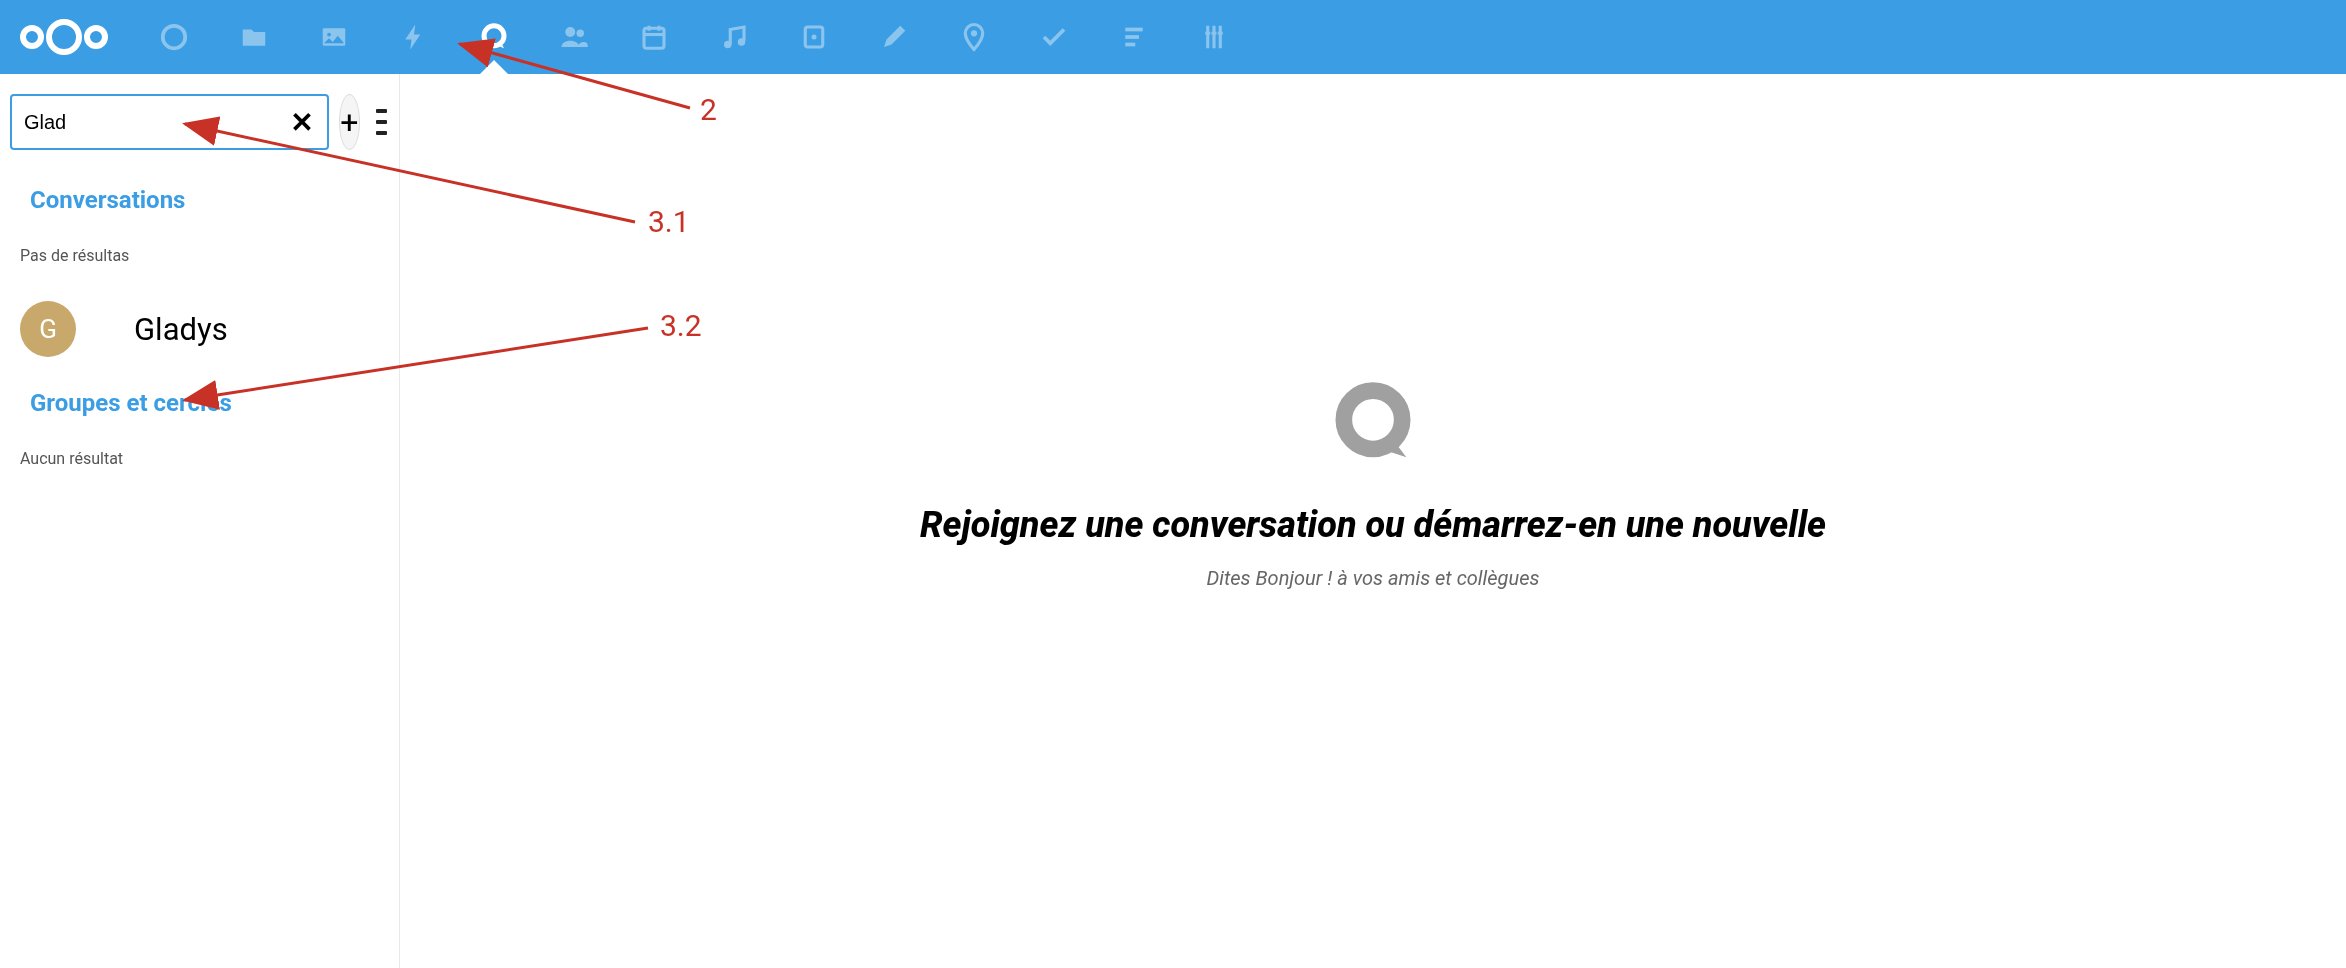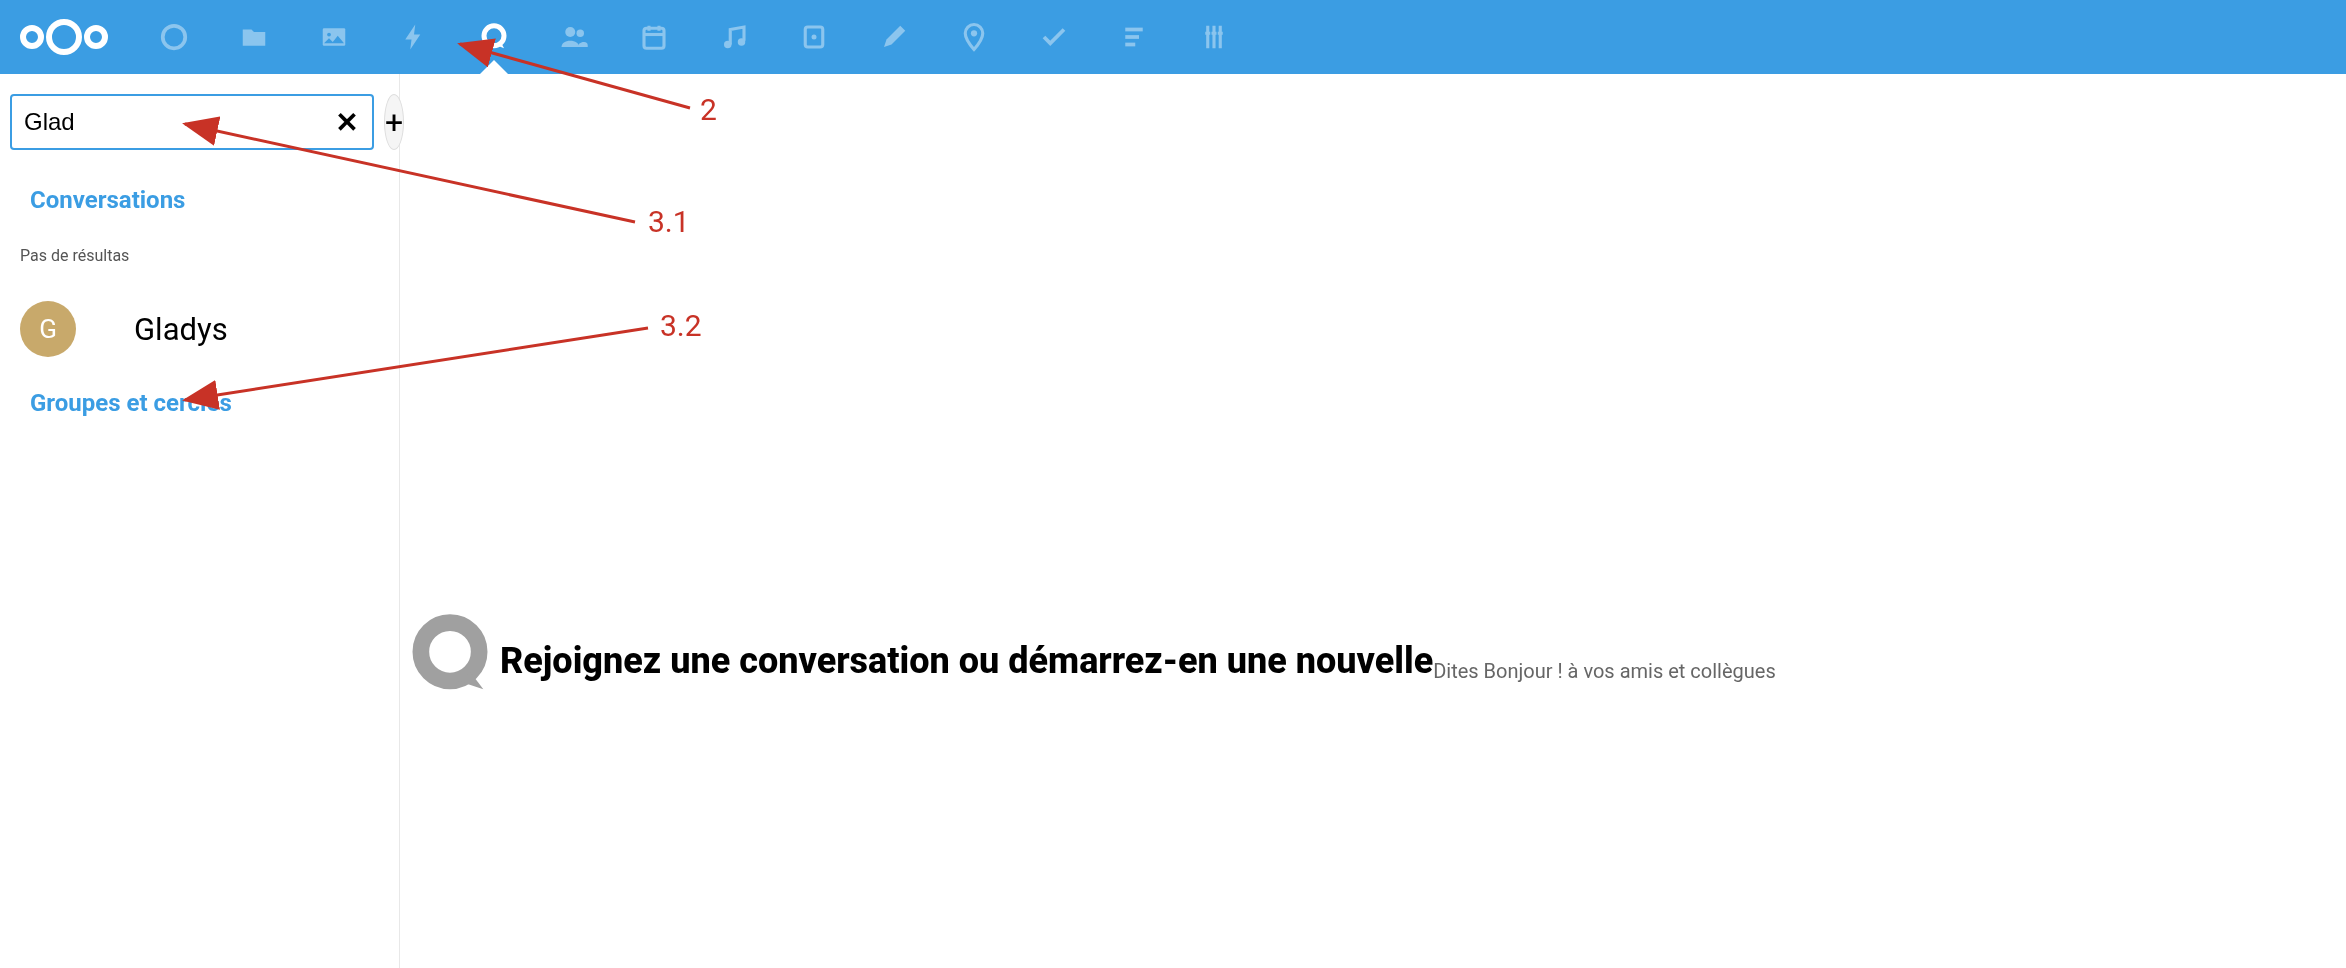--- a/index.html
+++ b/index.html
@@ -11,33 +11,33 @@
 .nav-icons { display: flex; gap: 48px; align-items: center; }
 .nav-icon { width: 32px; height: 32px; display: flex; align-items: center; justify-content: center; color: #8bc5ee; cursor: pointer; }
 .nav-icon.active { color: #fff; position: relative; }
 .nav-icon.active::after { content: ""; position: absolute; bottom: -21px; left: 50%; transform: translateX(-50%); width: 0; height: 0; border-left: 14px solid transparent; border-right: 14px solid transparent; border-bottom: 14px solid #fff; }
 .nav-icon svg { width: 30px; height: 30px; fill: currentColor; }
 
 .content { display: flex; height: calc(100% - 74px); }
 .sidebar { width: 400px; border-right: 1px solid #e8e8e8; padding-top: 10px; }
 .search-row { display: flex; align-items: center; gap: 10px; padding: 10px 12px 18px 10px; }
 .search-box { flex: 1; height: 56px; border: 2px solid #3b9de3; border-radius: 4px; display: flex; align-items: center; padding: 0 12px; }
-.search-input { flex: 1; border: none; outline: none; font-size: 24px; font-weight: 400; color: #000; }
+.search-input { flex: 1; border: none; outline: none; font-size: 20px; font-weight: 400; color: #000; }
 .search-clear { width: 26px; height: 26px; display: flex; align-items: center; justify-content: center; cursor: pointer; color: #000; font-size: 28px; font-weight: 600; }
 .add-btn { width: 56px; height: 56px; border-radius: 50%; background: #f5f5f5; border: 1px solid #ddd; display: flex; align-items: center; justify-content: center; cursor: pointer; font-size: 32px; color: #000; }
 .hamburger { width: 32px; height: 26px; display: flex; flex-direction: column; justify-content: space-between; cursor: pointer; margin-left: 6px; }
 .hamburger span { height: 4px; background: #222; border-radius: 1px; }
 
 .section-title { color: #3b9de3; font-size: 24px; font-weight: 700; padding: 18px 30px 10px; }
 .section-text { color: #555; font-size: 16px; padding: 22px 20px; }
 .user-row { display: flex; align-items: center; gap: 18px; padding: 14px 20px; cursor: pointer; }
 .avatar { width: 56px; height: 56px; border-radius: 50%; background: #c8a96b; color: #fff; display: flex; align-items: center; justify-content: center; font-size: 26px; font-weight: 400; }
 .user-name { font-size: 31px; color: #000; margin-left: 40px; }
 
-.main { flex: 1; display: flex; align-items: center; justify-content: flex-start; padding-top: 300px; }
+.main { flex: 1; display: flex; flex-direction: column; align-items: center; justify-content: flex-start; padding-top: 300px; font-style: italic; }
 .big-icon { width: 100px; height: 100px; margin-bottom: 30px; }
 .big-icon svg { width: 100%; height: 100%; fill: #a0a0a0; }
 .main-title { font-size: 36px; font-weight: 800; color: #000; margin-bottom: 20px; text-align: center; }
 .main-sub { font-size: 20px; color: #666; text-align: center; }
 
 .annotation { position: absolute; pointer-events: none; }
 .ann-text { color: #c83226; font-size: 30px; font-weight: 400; }
 .ann-arrow { stroke: #c83226; stroke-width: 3; fill: none; }
 .ann-arrowhead { fill: #c83226; }
 </style>
@@ -160,20 +160,21 @@
 
     <div class="section-title">Conversations</div>
     <div class="section-text">Pas de résultas</div>
 
     <div class="user-row">
       <div class="avatar">G</div>
       <div class="user-name">Gladys</div>
     </div>
 
     <div class="section-title">Groupes et cercles</div>
+    <div class="section-text">Aucun résultat</div>
   </div>
 
   <div class="main">
     <div class="big-icon">
       <svg viewBox="0 0 24 24">
           <circle cx="12" cy="11" r="7" fill="none" stroke="#a0a0a0" stroke-width="4"></circle>
           <path d="M17 16l3 4-6-2z" fill="#a0a0a0"></path>
         </svg>
     </div>
     <div class="main-title">Rejoignez une conversation ou démarrez-en une nouvelle</div>

